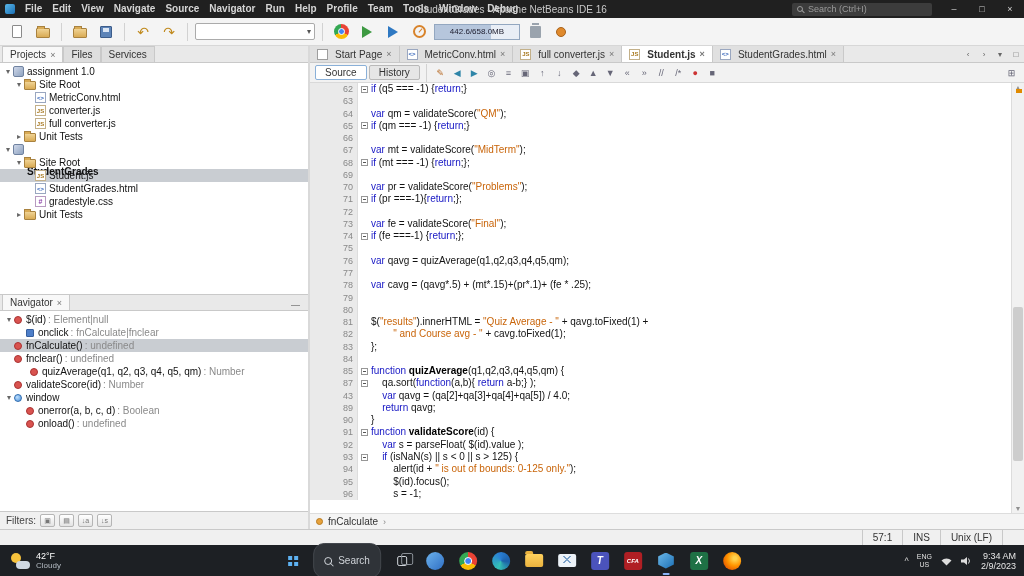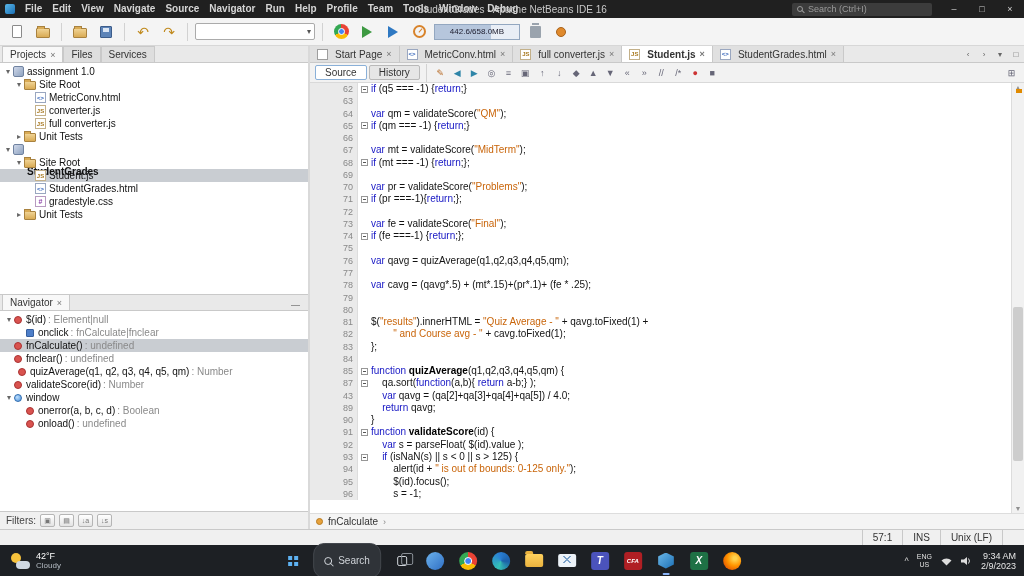--- a/index.html
+++ b/index.html
@@ -338,21 +338,21 @@
             <span class="nico red"></span>
             <span class="nlabel">fnCalculate()</span>
             <span class="ntype">: undefined</span>
           </div>
           <div class="nrow" style="padding-left: 4px;">
             <span class="exp"></span>
             <span class="nico red"></span>
             <span class="nlabel">fnclear()</span>
             <span class="ntype">: undefined</span>
           </div>
-          <div class="nrow" style="padding-left: 8px;">
+          <div class="nrow" style="padding-left: 20px;">
             <span class="exp"></span>
             <span class="nico red"></span>
             <span class="nlabel">quizAverage(q1, q2, q3, q4, q5, qm)</span>
             <span class="ntype">: Number</span>
           </div>
           <div class="nrow" style="padding-left: 4px;">
             <span class="exp"></span>
             <span class="nico red"></span>
             <span class="nlabel">validateScore(id)</span>
             <span class="ntype">: Number</span>

